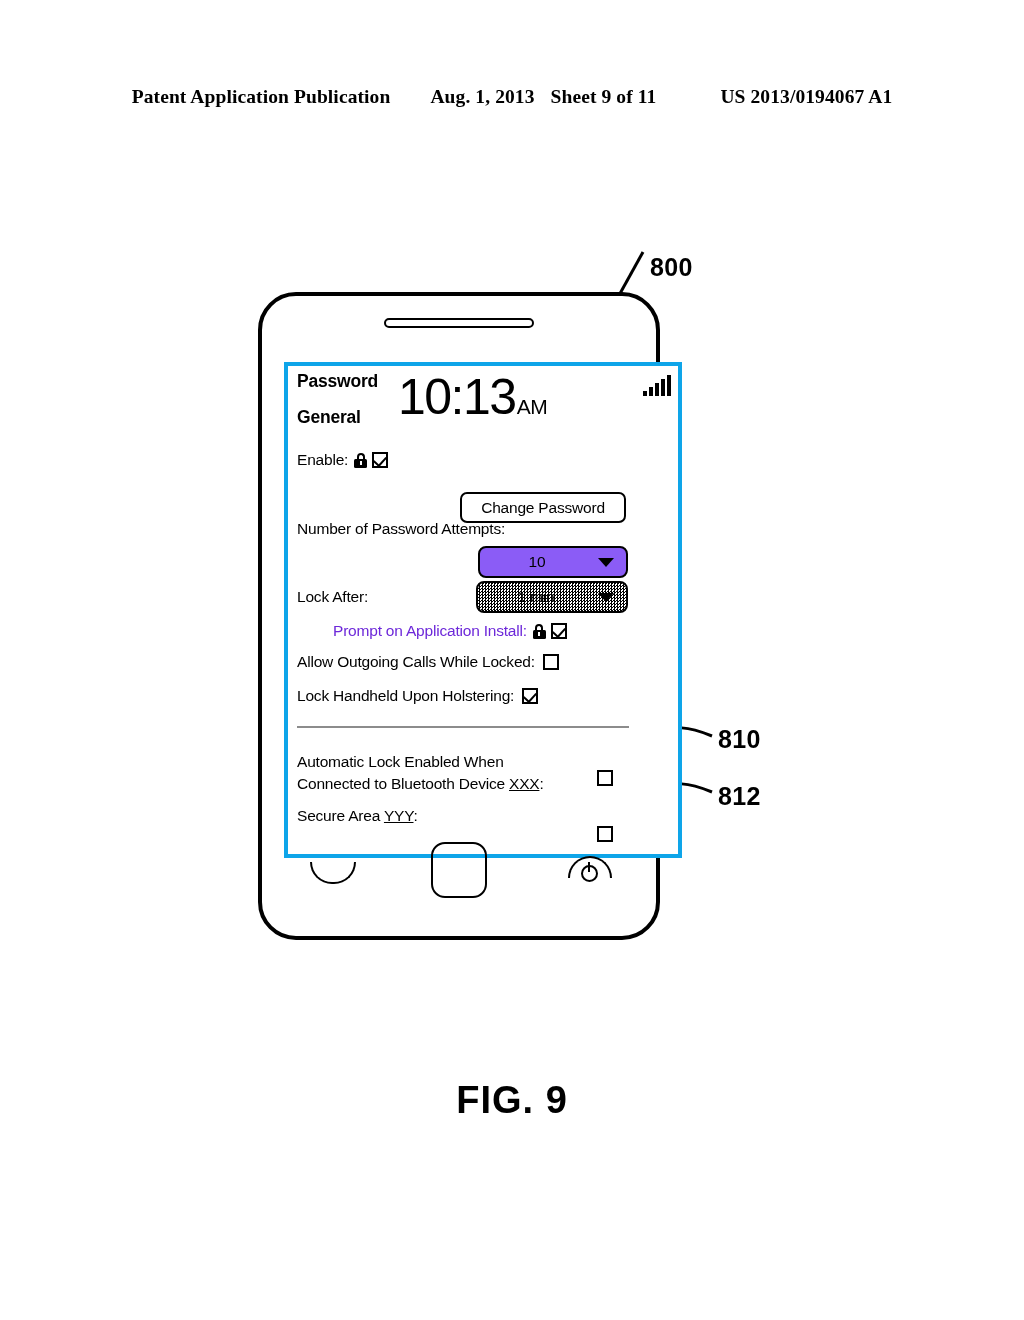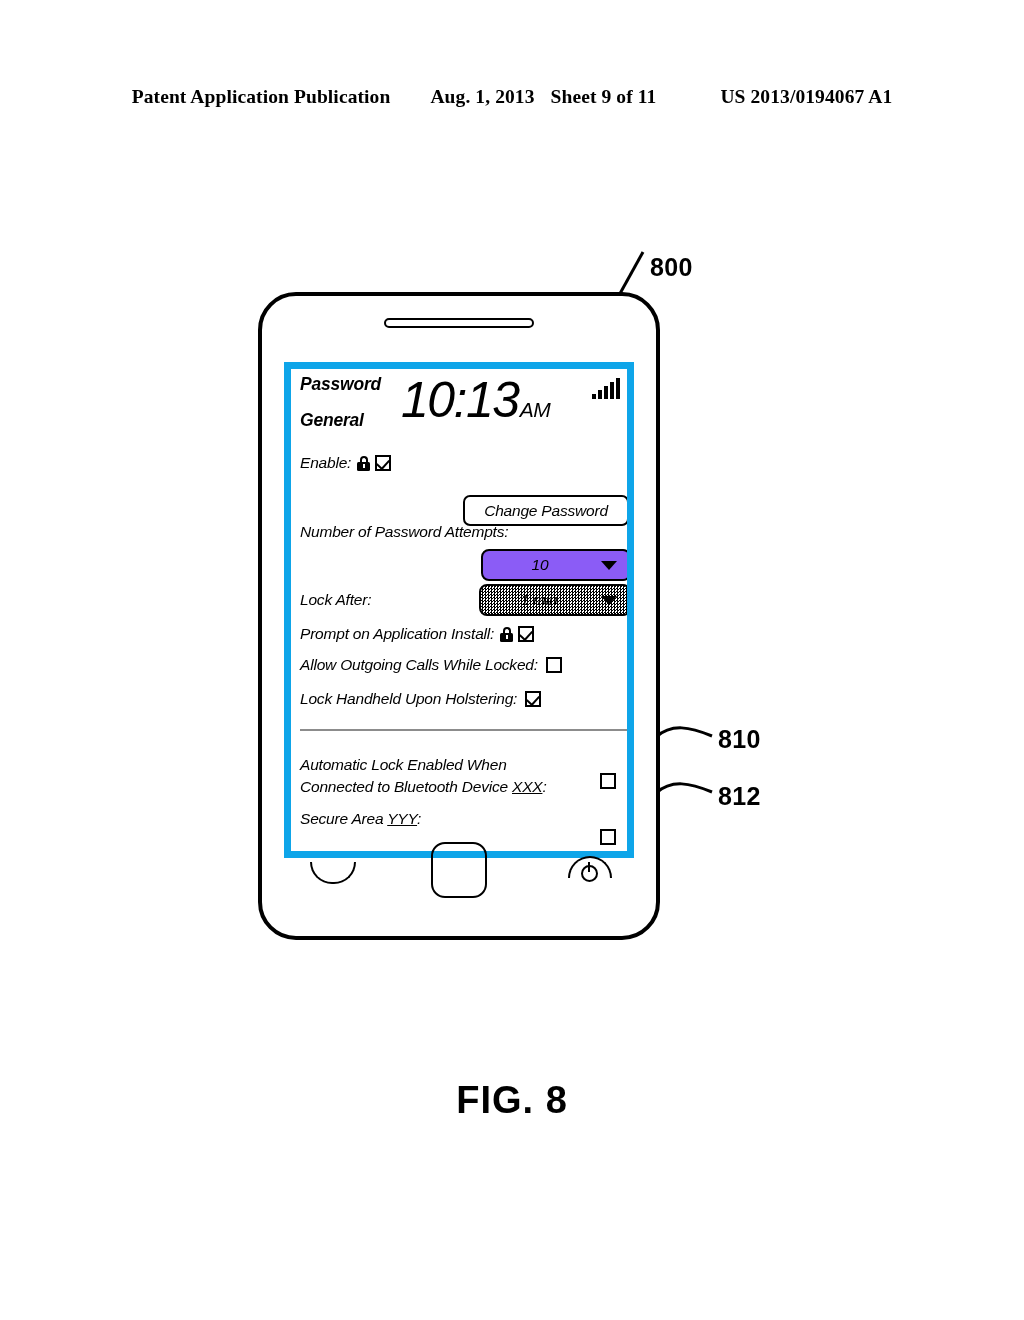--- a/index.html
+++ b/index.html
@@ -71,27 +71,26 @@
     border: 2.5px solid #000;
     border-radius: 5px;
     box-sizing: border-box;
   }
 
   
   .screen {
     position: absolute;
     left: 22px;
     top: 66px;
-    width: 350px;
+    width: 398px;
     height: 496px;
-    border: 7px solid #0ea5e9;
+    border: 4px solid #0ea5e9;
     background: #fff;
     box-sizing: border-box;
     overflow: hidden;
-    font-style: italic;
   }
   .screen-inner {
     position: relative;
     width: 100%;
     height: 100%;
     padding: 0;
   }
 
   
   .title-block {
@@ -159,21 +158,22 @@
     letter-spacing: -0.2px;
   }
   .row {
     position: relative;
     padding: 0 9px;
     display: flex;
     align-items: center;
   }
   .row-label { white-space: nowrap; }
   .row.disabled .row-label {
-    color: #000000;
+    color: #6d28d9;
+    margin-left: 36px;
   }
 
   
   .lock {
     position: relative;
     display: inline-block;
     width: 13px;
     height: 15px;
     margin: 0 5px 0 6px;
     vertical-align: -2px;
@@ -503,13 +503,13 @@
 
   <div class="hw-back"></div>
   <div class="hw-home"></div>
   <div class="hw-power">
     <span class="arc"></span>
     <span class="pw-circle"></span>
     <span class="pw-bar"></span>
   </div>
 </div>
 
-<div class="fig-caption">FIG. 8</div>
+<div class="fig-caption">FIG. 9</div>
 
 </body></html>

